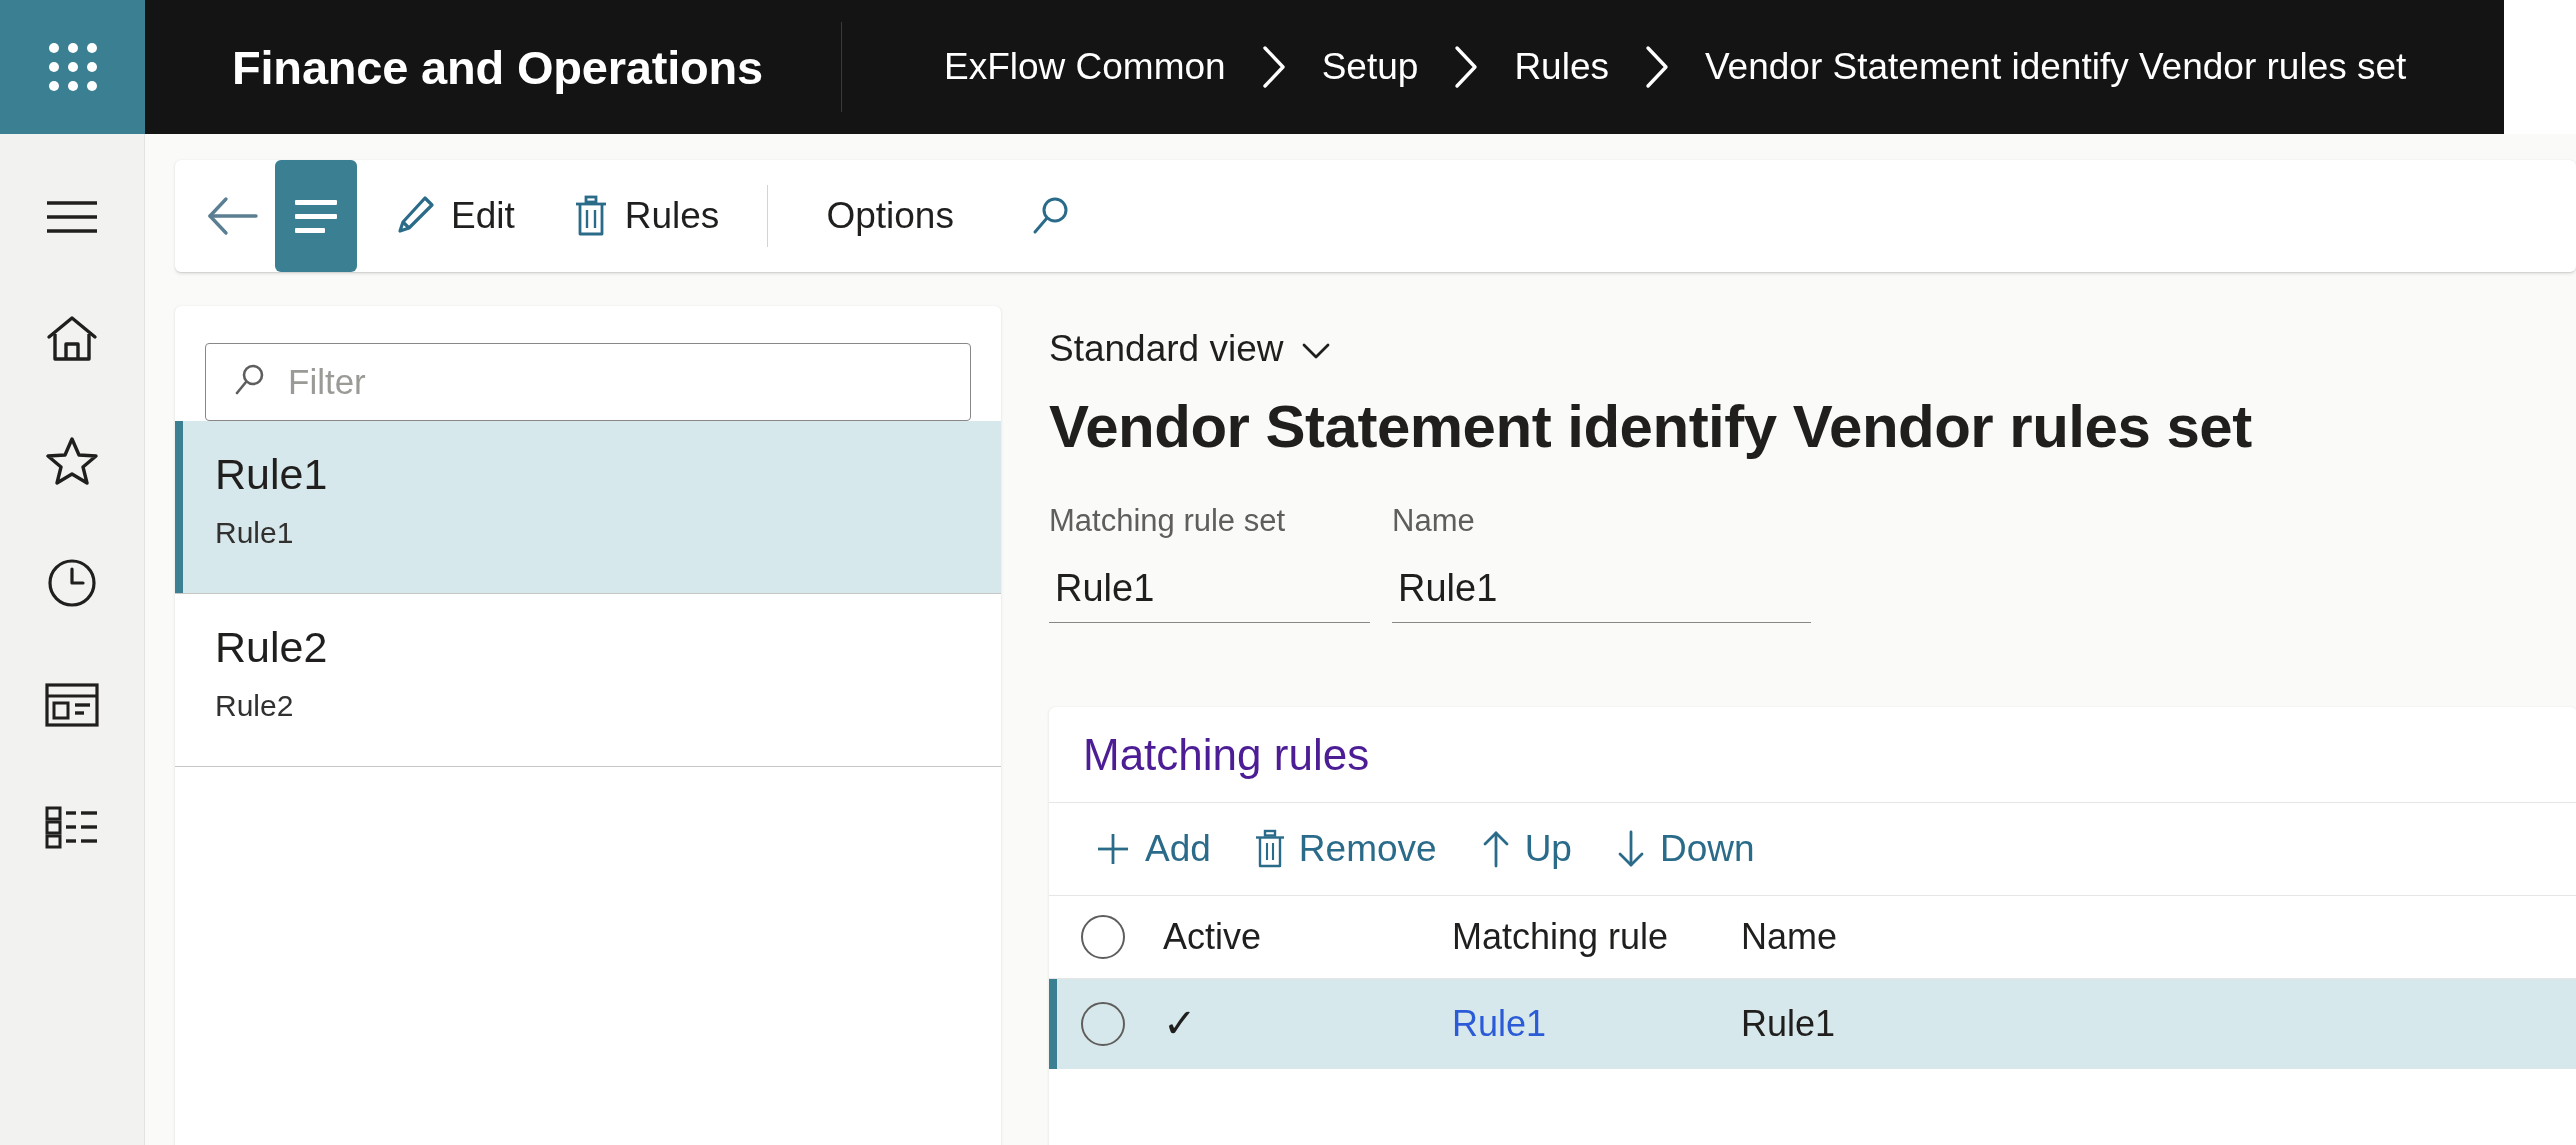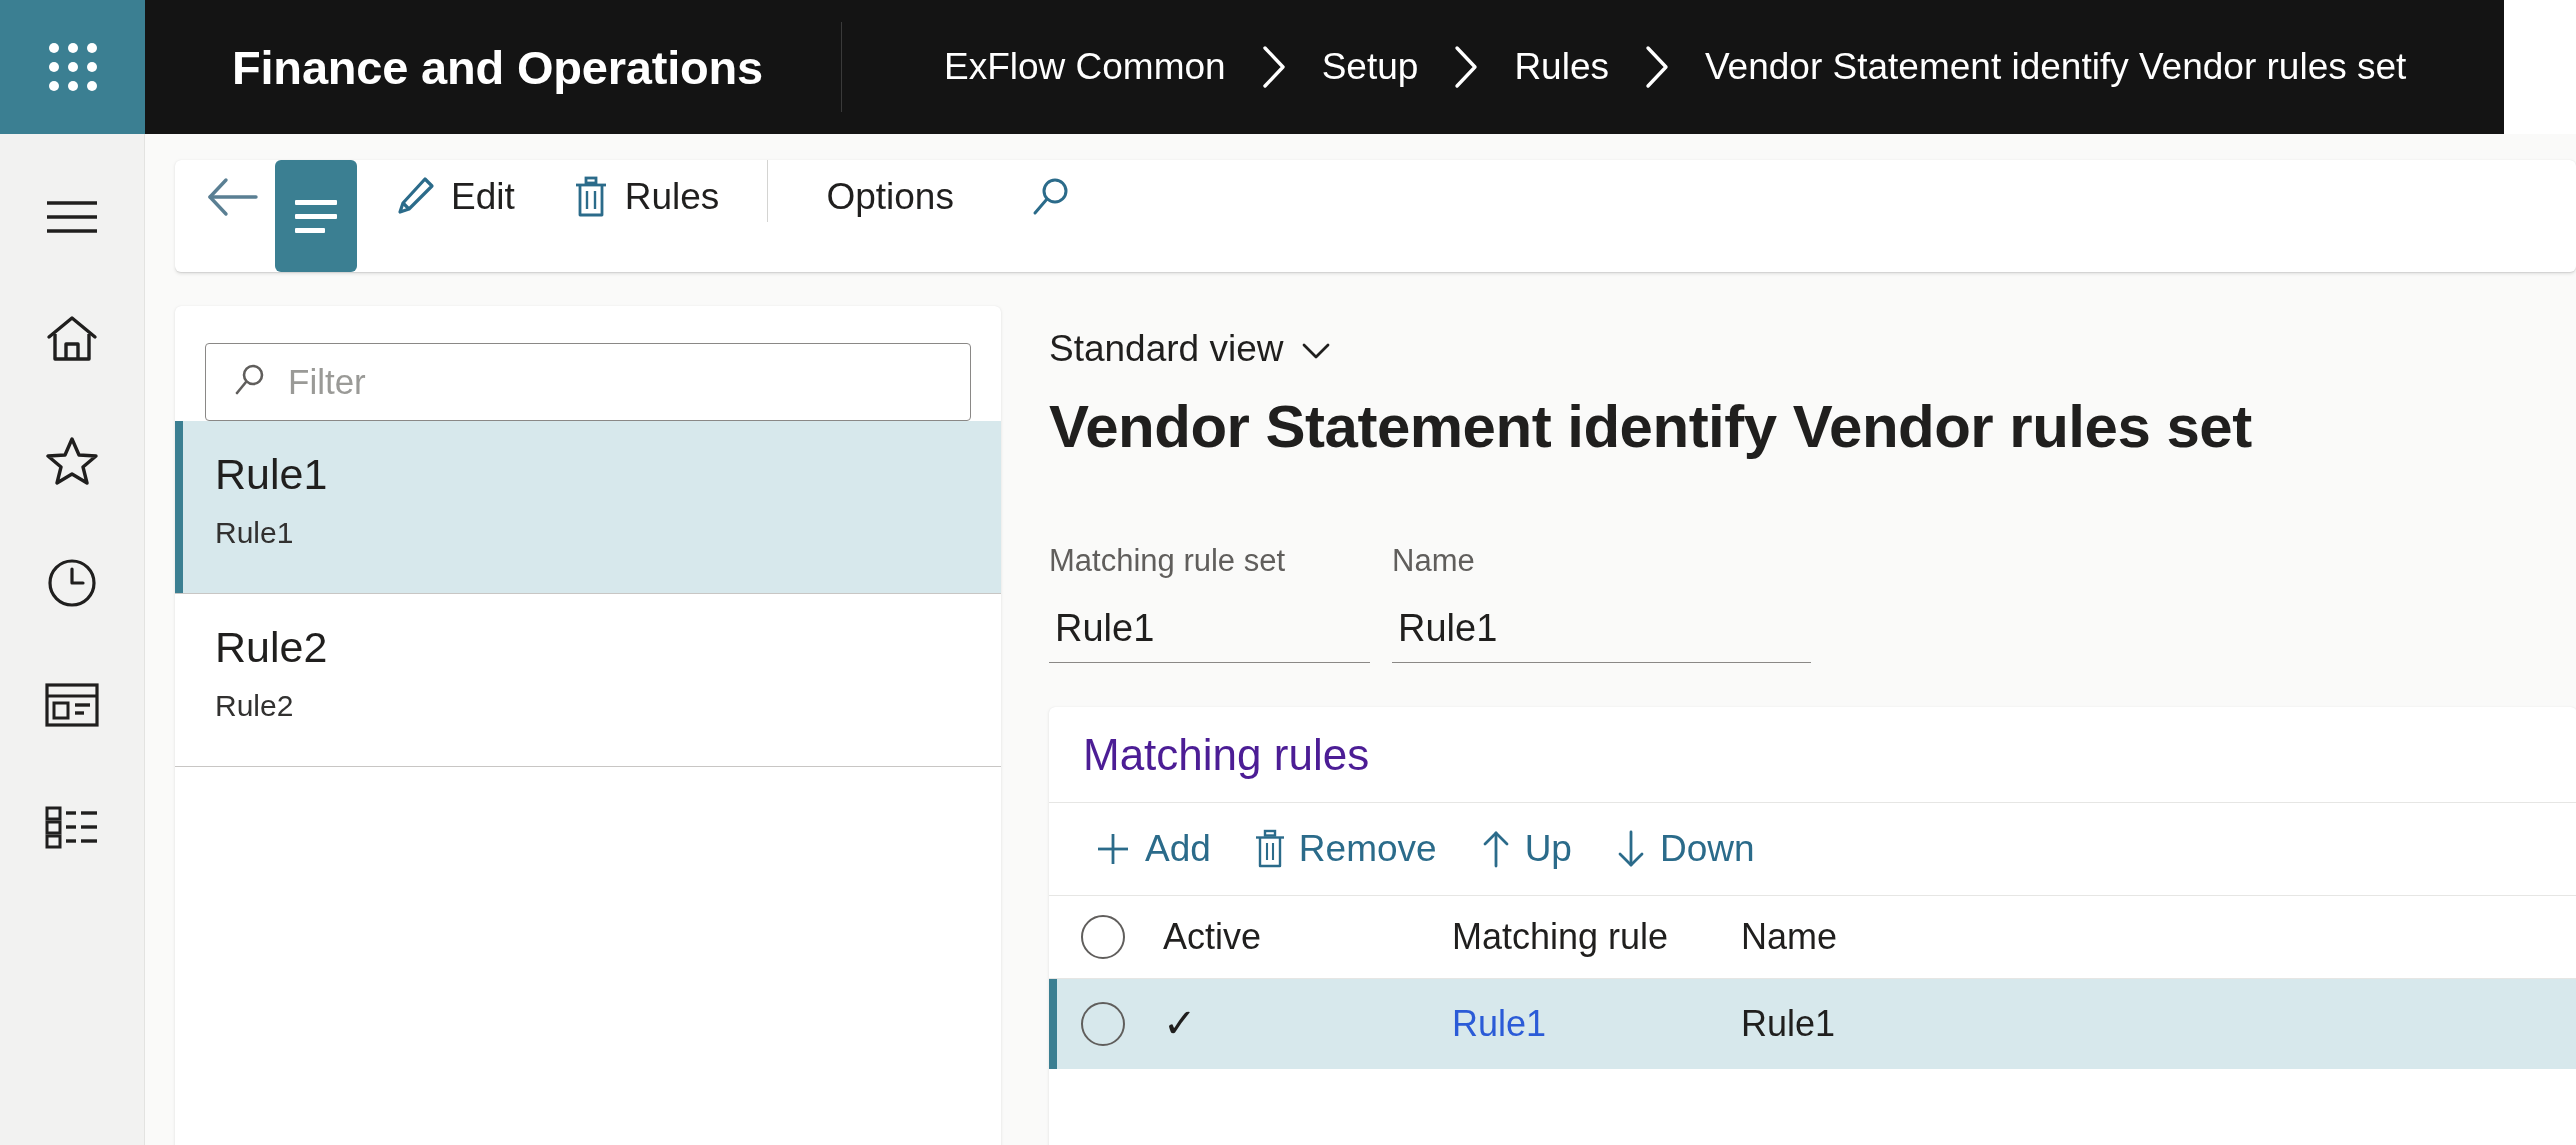--- a/index.html
+++ b/index.html
@@ -87,21 +87,21 @@
     background: #fafaf9;
   }
 
   
   .cmdcard {
     position: absolute; top: 26px; left: 30px;
     width: 2401px; height: 112px;
     background: #ffffff;
     border-radius: 6px;
     box-shadow: 0 1.6px 3.6px rgba(0,0,0,.10), 0 0.3px 0.9px rgba(0,0,0,.08);
-    display: flex; 
+    display: flex; align-items: center;
     padding-left: 22px;
   }
   .cmd-back {
     width: 74px; height: 74px;
     display: flex; align-items: center; justify-content: center;
     cursor: pointer; flex: none;
   }
   .cmd-ham {
     width: 82px; height: 112px;
     background: #3b7f92;
@@ -190,21 +190,21 @@
   }
   .page-title {
     padding: 22px 0 0 18px;
     font-size: 60px; font-weight: bold; color: #201f1e;
     white-space: nowrap; letter-spacing: -0.5px;
   }
 
   .fieldrow { display: flex; padding: 42px 0 0 18px; gap: 22px; }
   .field { width: 321px; }
   .field.wide { width: 419px; }
-  .field-label { font-size: 31px; color: #605e5c; margin-top: 40px; }
+  .field-label { font-size: 31px; color: #605e5c; }
   .field-input {
     margin-top: 16px;
     height: 68px;
     border-bottom: 1px solid #8a8886;
     display: flex; align-items: center;
     font-size: 38px; color: #201f1e;
     padding-left: 6px;
     cursor: text;
   }
 

